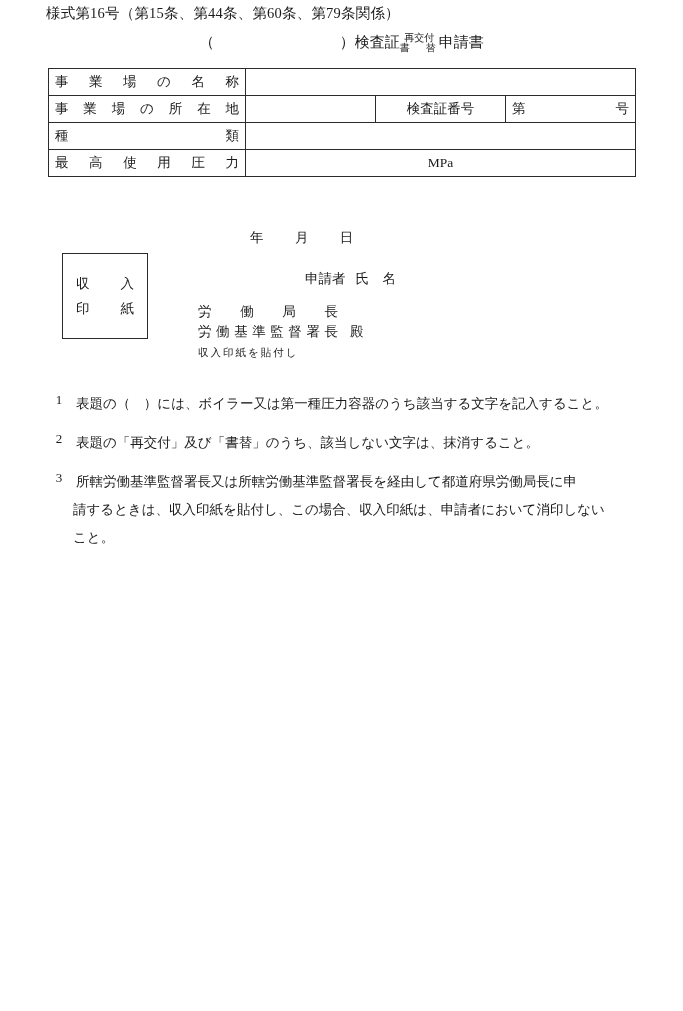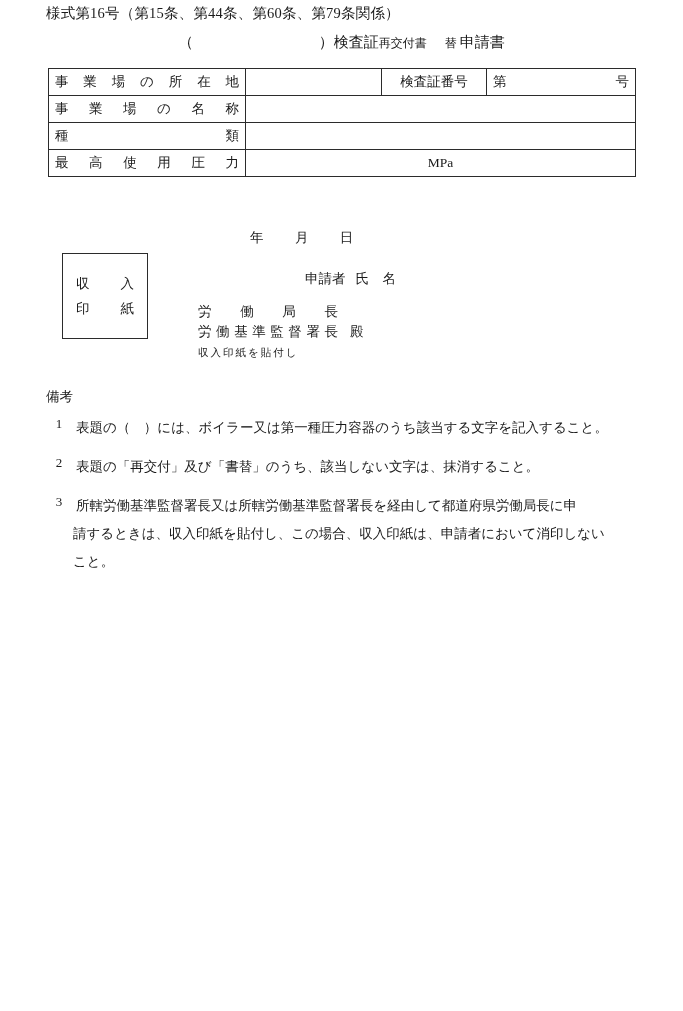--- a/index.html
+++ b/index.html
@@ -44,25 +44,25 @@
   .subtitle .paren-open,
   .subtitle .paren-close {
     display: inline-block;
   }
   .subtitle .blank-span {
     display: inline-block;
     width: 118px;
   }
   .stacked {
     display: inline-flex;
-    flex-direction: row;
+    flex-direction: column;
     justify-content: center;
     vertical-align: middle;
     line-height: 1.0;
-    font-size: 12px;
+    font-size: 10px;
     margin: 0 0px;
     position: relative;
     top: -1px;
   }
   .stacked .top {
     display: block;
     letter-spacing: 0px;
   }
   .stacked .bot {
     display: block;
@@ -240,28 +240,28 @@
     <span class="blank-span"></span>
     <span class="paren-close">）</span><span>検査証</span><span class="stacked">
         <span class="top">再交付</span>
         <span class="bot">書　替</span>
       </span><span>申請書</span>
   </div>
 
   <table class="form-table">
     <tbody>
         <tr>
+      <td class="lbl">事業場の名称</td>
+      <td class="cell-blank" colspan="3"></td>
+    </tr>
+    <tr>
       <td class="lbl">事業場の所在地</td>
       <td class="cell-blank"></td>
       <td class="cert-label">検査証番号</td>
       <td class="cert-value">第　　　号</td>
-    </tr>
-    <tr>
-      <td class="lbl">事業場の名称</td>
-      <td class="cell-blank" colspan="3"></td>
     </tr>
     <tr>
       <td class="lbl">種　　　類</td>
       <td class="cell-blank" colspan="3"></td>
     </tr>
     <tr>
       <td class="lbl">最高使用圧力</td>
       <td class="cell-blank unit-cell" colspan="3">
         <span>MPa</span>
       </td>
@@ -290,21 +290,20 @@
     </div>
     <div class="row-b">
       <span class="line2">労働基準監督署長</span><span class="dono">殿</span>
     </div>
     <div class="row-c">
       <span class="line3">収入印紙を貼付し</span>
     </div>
   </div>
 
   <div class="notes">
-    <div class="notes-heading">備考</div>
 
     <div class="note-item">
       <div class="note-num">1</div>
       <div class="note-body">
         <p>表題の（　）には、ボイラー又は第一種圧力容器のうち該当する文字を記入すること。</p>
       </div>
     </div>
 
     <div class="note-item">
       <div class="note-num">2</div>

